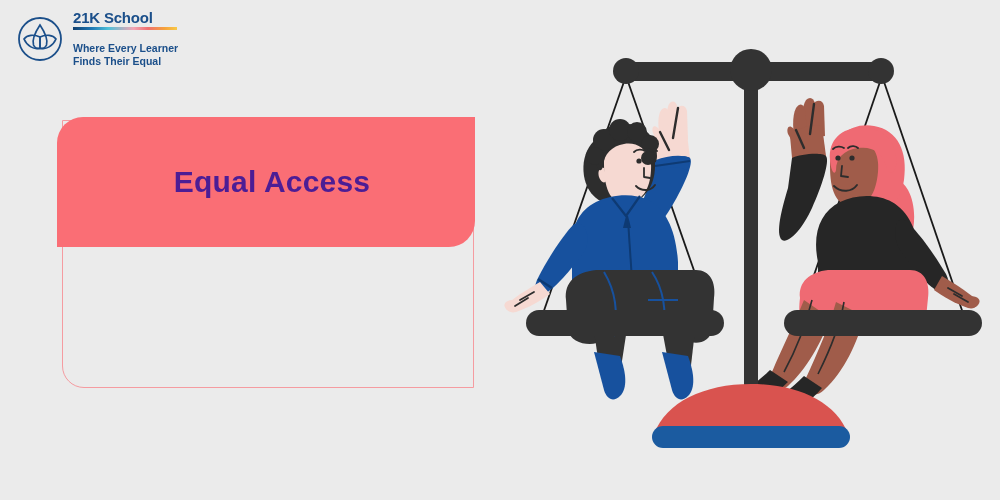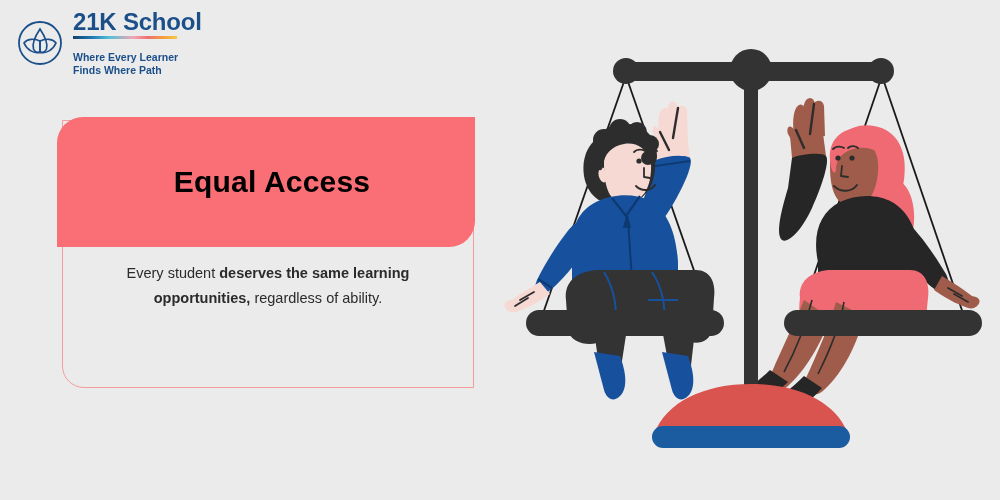--- a/index.html
+++ b/index.html
@@ -28,21 +28,21 @@
     width: 48px;
     height: 48px;
     flex: 0 0 48px;
   }
   .logo-text {
     display: flex;
     flex-direction: column;
     line-height: 1;
   }
   .logo-name {
-    font-size: 24px;
+    font-size: 15px;
     font-weight: bold;
     color: #1b4f8a;
     letter-spacing: -0.2px;
   }
   .logo-rule {
     height: 2.5px;
     width: 104px;
     margin-top: 2px;
     background: linear-gradient(to right, #12406f 0%, #1f78b4 18%, #4fc0d8 34%, #f2a6b5 58%, #f0706f 72%, #f6a23c 88%, #f7c948 100%);
   }
@@ -71,21 +71,21 @@
     top: -4px;
     width: 418px;
     height: 130px;
     background: #fa6e75;
     border-radius: 26px 0 26px 0;
     display: flex;
     align-items: center;
     justify-content: center;
   }
   .card-title {
-    color: #000000;
+    color: #4c1d95;
     font-size: 30px;
     font-weight: bold;
     letter-spacing: 0.2px;
     margin-left: 12px;
   }
   .card-body {
     position: absolute;
     left: 0;
     top: 140px;
     width: 100%;
@@ -117,31 +117,28 @@
       <path d="M24 10 C30 19 32 25 30.5 30 C28.5 35 19.5 35 17.5 30 C16 25 18 19 24 10 Z" fill="none" stroke="#1b4f8a" stroke-width="1.7"></path>
       <path d="M24 22 C30 19 37 20 40 24 C37 31 30 35 24 33 Z" fill="none" stroke="#1b4f8a" stroke-width="1.7"></path>
       <path d="M24 22 C18 19 11 20 8 24 C11 31 18 35 24 33 Z" fill="none" stroke="#1b4f8a" stroke-width="1.7"></path>
     </svg>
   </span>
   <span class="logo-text">
     <span class="logo-name">21K School</span>
     <span class="logo-rule"></span>
     <span class="logo-tag">
       <span>Where Every Learner</span><br>
-      <span>Finds Where Path</span>
+      <span>Finds Their Equal</span>
     </span>
   </span>
 </div>
 
 <div class="info-card">
   <div class="card-header">
     <span class="card-title">Equal Access</span>
-  </div>
-  <div class="card-body">
-    <span>Every student </span><b>deserves the same learning opportunities,</b><span> regardless of ability.</span>
   </div>
 </div>
 
 <div class="illustration">
   <svg viewBox="0 0 500 500" width="500" height="500">
 
     <g stroke="#1a1a1a" stroke-width="1.8" fill="none">
       <line x1="126" y1="76" x2="40" y2="322"></line>
       <line x1="126" y1="76" x2="212" y2="322"></line>
       <line x1="382" y1="76" x2="298" y2="322"></line>

